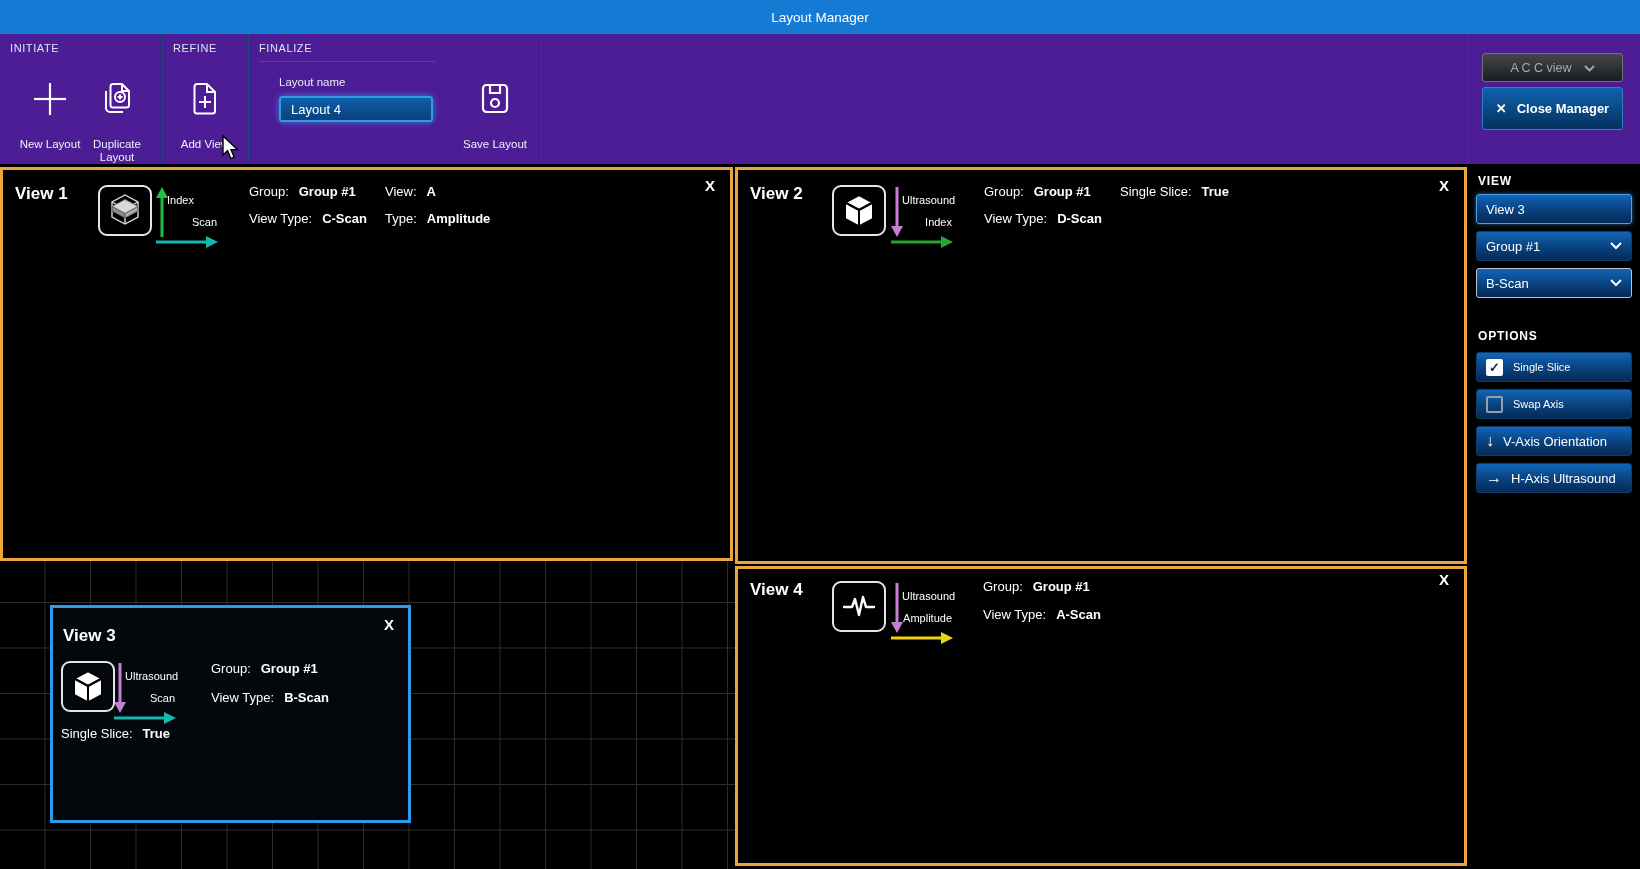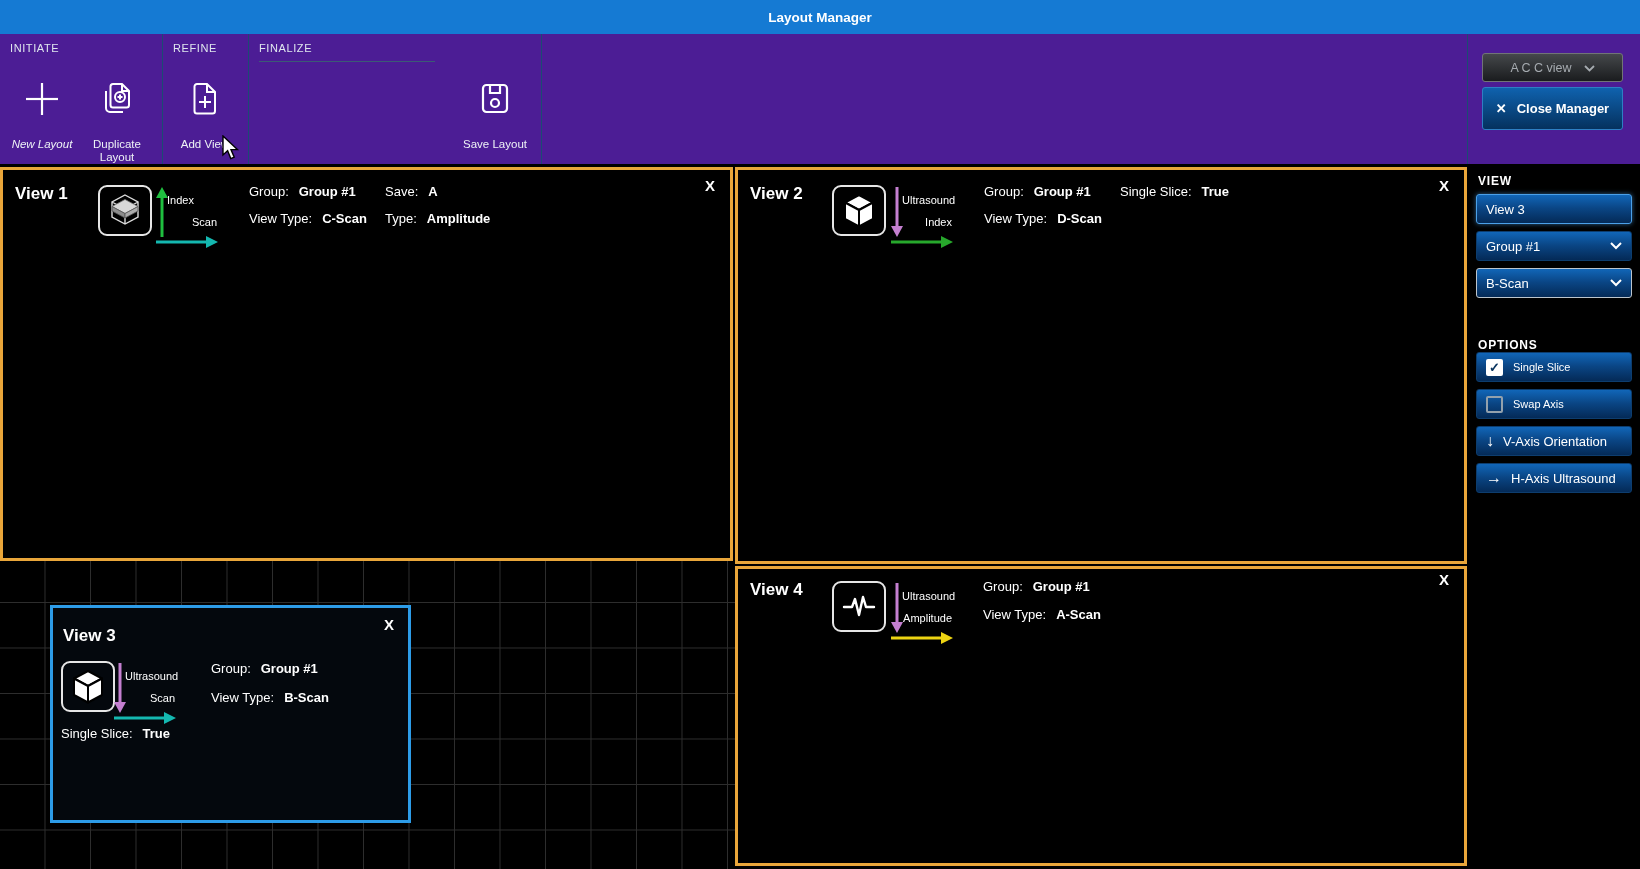--- a/index.html
+++ b/index.html
@@ -2,38 +2,38 @@
 <html><head>
 <meta charset="utf-8">
 <style>
   html,body{margin:0;padding:0;background:#000;}
   .stage{position:relative;width:1640px;height:869px;overflow:hidden;
          font-family:"Liberation Sans",sans-serif;color:#fff;background:#000;}
 
   
   .titlebar{position:absolute;left:0;top:0;width:1640px;height:34px;background:#157ad3;
             display:flex;align-items:center;justify-content:center;
-            font-size:13.5px;font-weight:bold;color:#fff;}
+            font-size:13.5px;font-weight:normal;color:#fff;}
 
   
   .toolbar{position:absolute;left:0;top:34px;width:1640px;height:130px;background:#4c1d95;
            display:flex;}
   .tb-sep{width:1px;background:#1c4a73;height:100%;}
   .tb-sec{position:relative;height:100%;}
   .sec-initiate{width:162px;}
   .sec-refine{width:85px;}
   .sec-finalize{width:292px;}
   .tb-flexfill{flex:1;}
   .sec-right{width:172px;position:relative;}
   .tb-label{position:absolute;left:10px;top:8px;font-size:11px;color:#dfe7ee;letter-spacing:.6px;}
   .sec-finalize .tb-label{border-bottom:1px solid #3c5a75;width:176px;padding-bottom:7px;}
   .tb-btn{position:absolute;display:flex;flex-direction:column;align-items:center;cursor:pointer;}
   .tb-btn .tb-ic{height:34px;display:flex;align-items:center;justify-content:center;}
   .tb-btn-label{margin-top:22px;font-size:11.5px;color:#eef2f6;text-align:center;line-height:13px;}
-  .btn-new{left:8px;top:48px;width:68px;font-style:italic;}
+  .btn-new{left:16px;top:48px;width:68px;}
   .btn-dup{left:84px;top:48px;width:66px;}
   .btn-add{left:8px;top:48px;width:68px;}
   .btn-save{left:210px;top:48px;width:72px;}
   .fieldwrap{position:absolute;left:30px;top:38px;}
   .fieldwrap label{font-size:11.5px;color:#e8eef4;}
   .layout-input{display:block;margin-top:6px;width:140px;height:22px;padding:0 0 0 10px;
                 background:linear-gradient(180deg,#0e60ab,#0a4179);color:#fff;font-size:13px;
                 font-family:"Liberation Sans",sans-serif;
                 border:2px solid #2f9be9;border-radius:3px;outline:none;
                 box-shadow:0 0 6px rgba(47,155,233,.8);}
@@ -90,21 +90,21 @@
   .view3 .info{left:158px;top:53px;grid-template-columns:auto;row-gap:14px;}
   .pair{font-size:13px;white-space:nowrap;}
   .flabel{margin-right:10px;}
   .fvalue{font-weight:bold;}
   .view3 .extra-pair{position:absolute;left:8px;top:118px;}
 
   
   .sidebar{position:absolute;left:1467px;top:0;width:173px;height:705px;background:#000;}
   .sb-label{position:absolute;left:11px;font-size:12px;font-weight:bold;letter-spacing:.8px;color:#fff;}
   .lbl-view{top:10px;}
-  .lbl-options{top:174px;text-align:right;}
+  .lbl-options{top:165px;text-align:right;}
   .sb-btn{position:absolute;left:9px;width:156px;height:30px;box-sizing:border-box;border-radius:3px;
           background:linear-gradient(180deg,#1166b8 0%,#0a4584 48%,#042a57 100%);
           border:1px solid #0d3d6e;color:#fff;font-size:13px;display:flex;align-items:center;
           padding:0 9px;cursor:pointer;}
   .sb-field{top:30px;border:1px solid #4ba0e8;box-shadow:0 0 5px rgba(75,160,232,.6);}
   .sb-group{top:67px;}
   .sb-scan{top:104px;border:1px solid #bcc5cd;}
   .sb-check1{top:188px;font-size:11px;gap:10px;}
   .sb-check2{top:225px;font-size:11px;gap:10px;}
   .sb-vaxis{top:262px;gap:9px;}
@@ -166,20 +166,24 @@
               <line x1="9" y1="21" x2="21" y2="21"></line>
           </svg>
         </span>
         <span class="tb-btn-label">Add View</span>
       </div>
     </div>
     <div class="tb-sep"></div>
 
     <div class="tb-sec sec-finalize">
       <div class="tb-label">FINALIZE</div>
+      <div class="fieldwrap">
+        <label>Layout name</label>
+        <input class="layout-input" type="text" value="Layout 4" style="">
+      </div>
       <div class="tb-btn btn-save">
         <span class="tb-ic">
           <svg width="32" height="34" viewBox="0 0 32 34" fill="none" stroke="#fff" stroke-width="2.2">
             <rect x="4" y="3" width="24" height="27" rx="3.5"></rect>
             <path d="M11,3 v8 h10 v-8"></path>
             <circle cx="16" cy="21" r="4"></circle>
           </svg>
         </span>
         <span class="tb-btn-label">Save Layout</span>
       </div>
@@ -226,21 +230,21 @@
         </svg>
         <span class="vlabel">Index</span>
         <span class="hlabel">Scan</span>
         <svg class="h-arrow" width="62" height="14" viewBox="0 0 62 14">
           <line x1="0" y1="7" x2="52" y2="7" stroke-width="3" stroke="#14b8b0"></line>
           <polygon points="62,7 50,1 50,13" fill="#14b8b0"></polygon>
         </svg>
       </div>
       <div class="info">
         <div class="pair"><span class="flabel">Group:</span><span class="fvalue">Group #1</span></div>
-        <div class="pair"><span class="flabel">Save:</span><span class="fvalue">A</span></div>
+        <div class="pair"><span class="flabel">View:</span><span class="fvalue">A</span></div>
         <div class="pair"><span class="flabel">View Type:</span><span class="fvalue">C-Scan</span></div>
         <div class="pair"><span class="flabel">Type:</span><span class="fvalue">Amplitude</span></div>
       </div>
     </div>
 
     <div class="view view2">
       <span class="view-title">View 2</span>
       <span class="view-close">X</span>
       <div class="icon-box">
         <svg width="40" height="40" viewBox="0 0 40 40" stroke="#000" stroke-width="2" stroke-linejoin="round">

